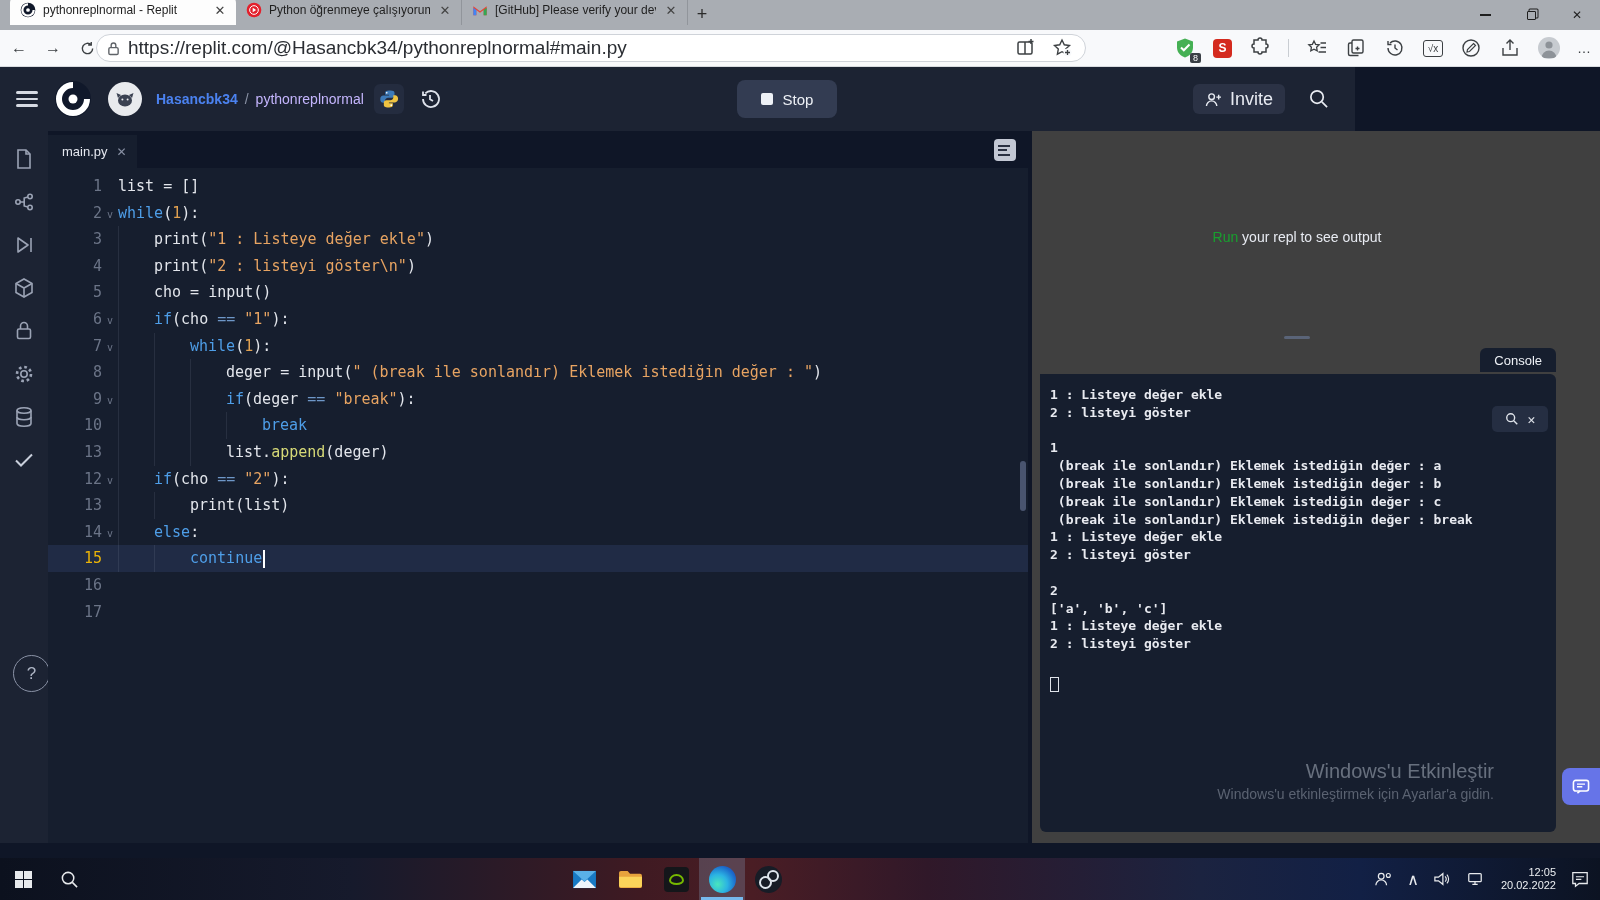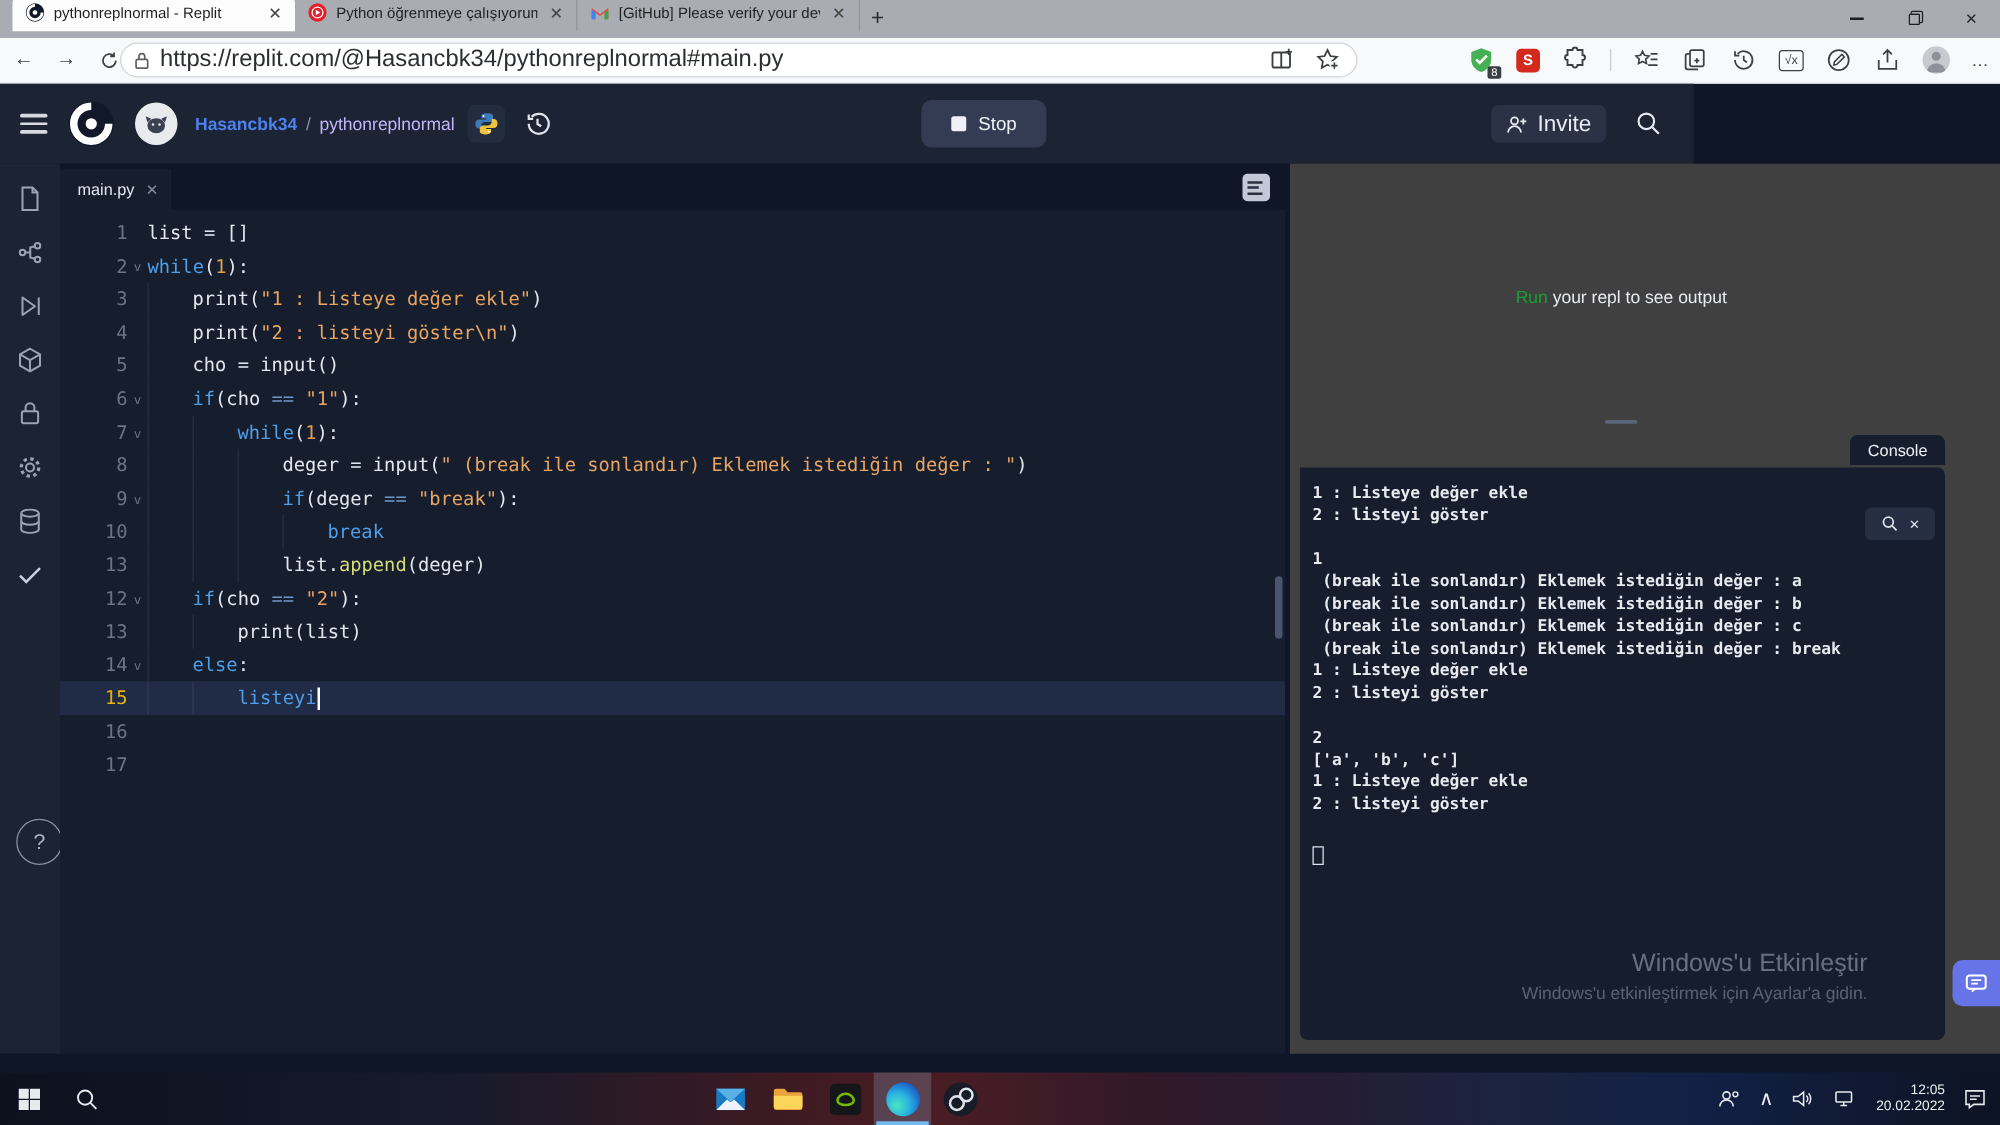--- a/index.html
+++ b/index.html
@@ -414,21 +414,21 @@
         <div class="ltxt"><span class="ind"></span><span class="ind"></span><span class="tk-p">print(list)</span></div>
       </div>
       <div class="code-row">
         <div class="gut">14</div>
         <div class="fold">v</div>
         <div class="ltxt"><span class="ind"></span><span class="tk-k">else</span><span class="tk-p">:</span></div>
       </div>
       <div class="code-row active">
         <div class="gut">15</div>
         <div class="fold"></div>
-        <div class="ltxt"><span class="ind"></span><span class="ind"></span><span class="tk-k">listeyi</span><span class="ccursor"></span></div>
+        <div class="ltxt"><span class="ind"></span><span class="ind"></span><span class="tk-k">continue</span><span class="ccursor"></span></div>
       </div>
       <div class="code-row">
         <div class="gut">16</div>
         <div class="fold"></div>
         <div class="ltxt"></div>
       </div>
       <div class="code-row">
         <div class="gut">17</div>
         <div class="fold"></div>
         <div class="ltxt"></div>

